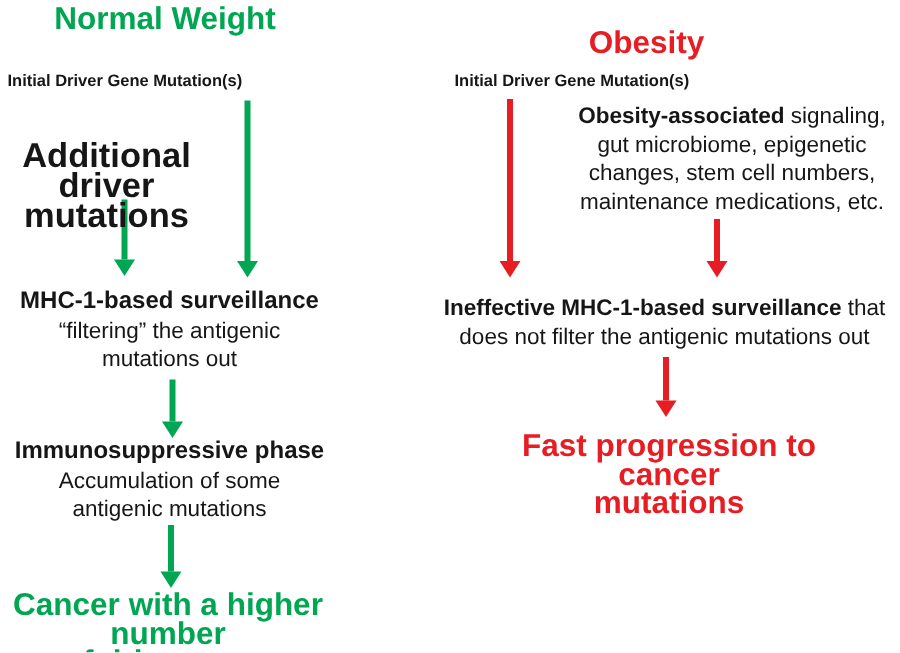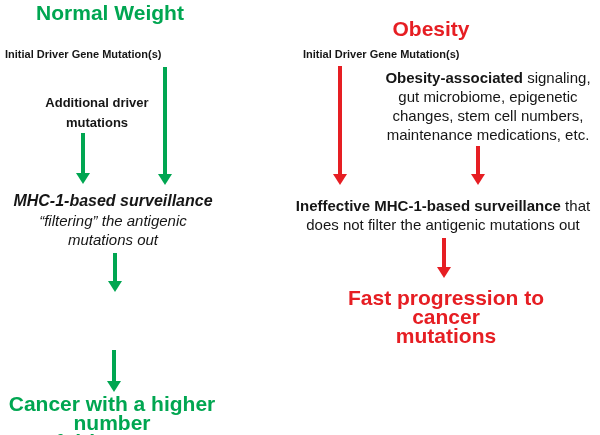--- a/index.html
+++ b/index.html
@@ -99,31 +99,36 @@
     <g>
       <line x1="444" y1="238" x2="444" y2="267" stroke-width="4" stroke="#E61E23"></line>
       <polygon points="437,267 451,267 444,278" fill="#E61E23"></polygon>
     </g>
   </svg>
 
   <div class="abs col-title green center" style="left:10px; top:1px; width:200px;">Normal Weight</div>
 
   <div class="abs heading nowrap" style="left:5px; top:44px;">Initial Driver Gene Mutation(s)</div>
 
-  <div class="abs center" style="left:1px; top:93px; width:140px; font-size:13px; font-weight:bold; line-height:20px;padding-left:26px;">
+  <div class="abs center" style="left:1px; top:93px; width:140px; font-size:23px; font-weight:bold; line-height:20px;">
     <div>Additional driver</div>
     <div>mutations</div>
   </div>
 
-  <div class="abs block center" style="left:8px; top:191px; width:210px;font-style:italic;">
+  <div class="abs block center" style="left:8px; top:191px; width:210px;">
     <div class="hd">MHC-1-based surveillance</div>
     <div>“filtering” the antigenic</div>
     <div>mutations out</div>
   </div>
 
+  <div class="abs block center" style="left:8px; top:291px; width:210px;">
+    <div class="hd">Immunosuppressive phase</div>
+    <div>Accumulation of some</div>
+    <div>antigenic mutations</div>
+  </div>
 
   <div class="abs outcome green center" style="left:2px; top:394px; width:220px;">
     <div>Cancer with a higher number</div>
     <div>of driver gene mutations</div>
   </div>
 
   <div class="abs col-title red center" style="left:331px; top:1px; width:200px;">Obesity</div>
 
   <div class="abs heading nowrap" style="left:303px; top:44px;">Initial Driver Gene Mutation(s)</div>
 

